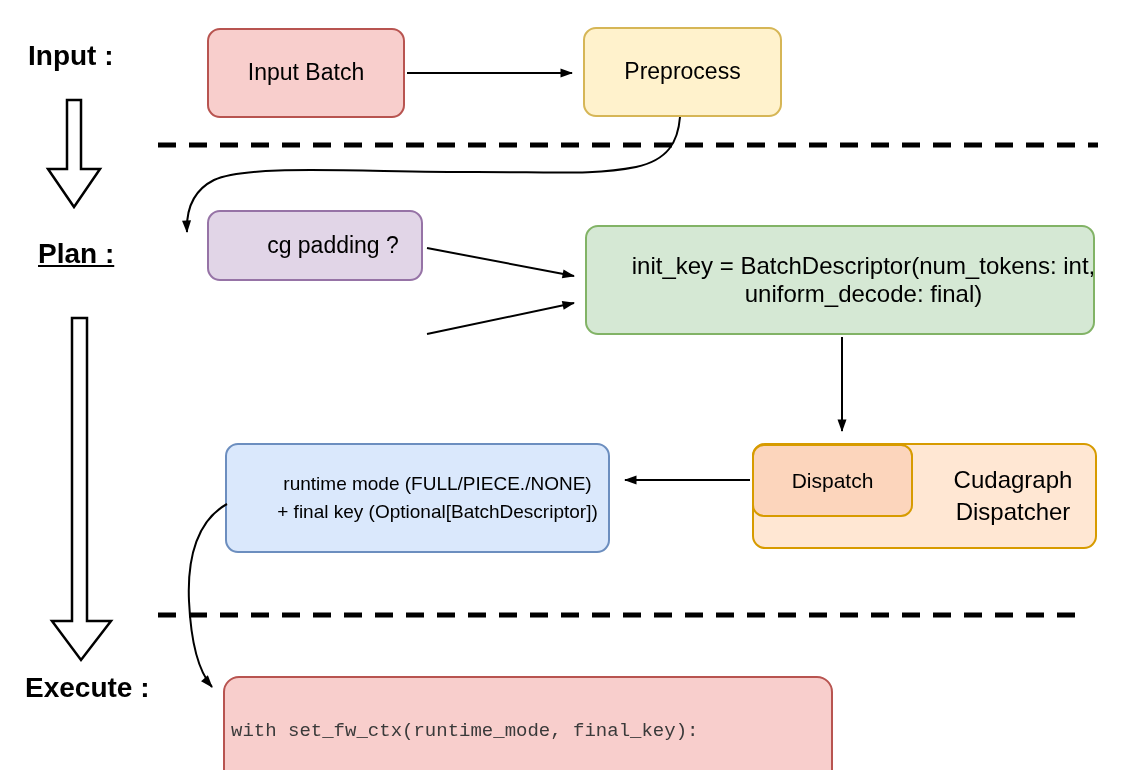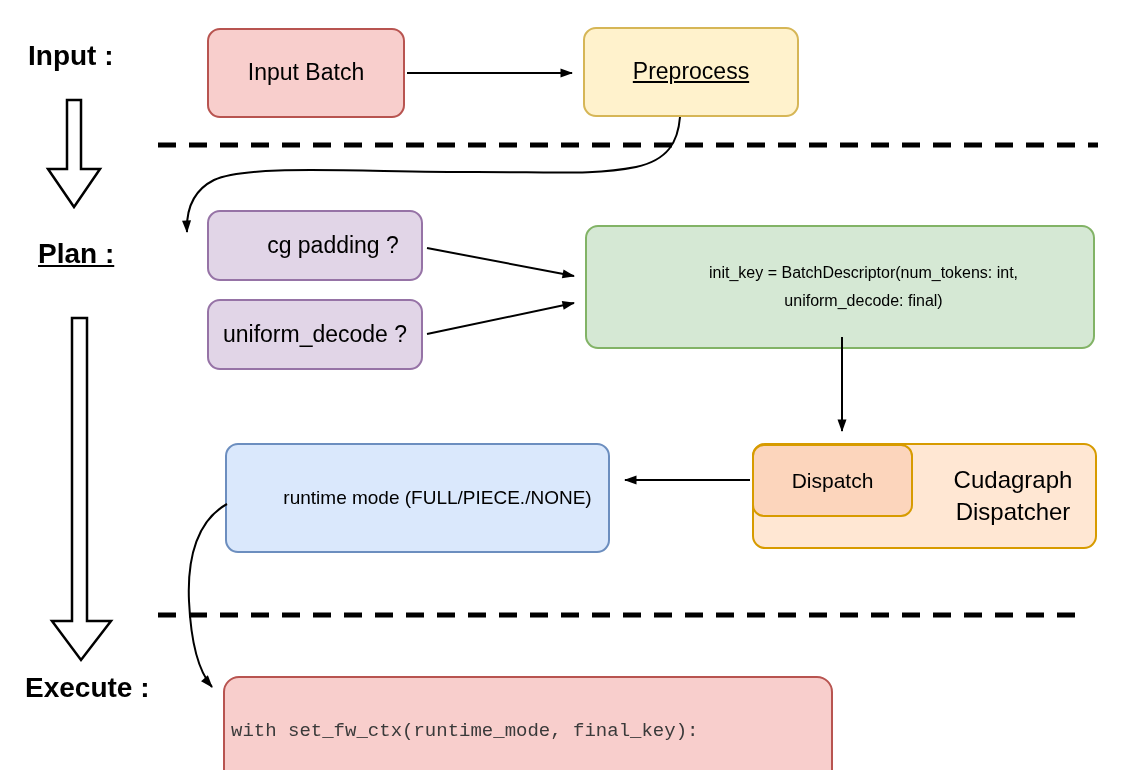--- a/index.html
+++ b/index.html
@@ -34,24 +34,24 @@
   .node .line { white-space: nowrap; }
   .red    { background: #f8cecc; border-color: #b85450; }
   .yellow { background: #fff2cc; border-color: #d6b656; }
   .purple { background: #e1d5e7; border-color: #9673a6; }
   .green  { background: #d5e8d4; border-color: #82b366; }
   .blue   { background: #dae8fc; border-color: #6c8ebf; padding-left: 40px; }
   .orange-outer { background: #ffe7d3; border-color: #d79b00; }
   .orange-inner { background: #fcd5bc; border-color: #d79b00; }
 
   #node-input-batch    { left: 207px; top: 28px;  width: 198px; height: 90px;  font-size: 23px; }
-  #node-preprocess     { left: 583px; top: 27px;  width: 216px; height: 90px;  font-size: 23px; text-decoration: underline; }
+  #node-preprocess     { left: 583px; top: 27px;  width: 199px; height: 90px;  font-size: 23px; }
   #node-cg-padding     { left: 207px; top: 210px; width: 216px; height: 71px;  font-size: 23px; padding-left: 36px; }
   #node-uniform-decode { left: 207px; top: 299px; width: 216px; height: 71px;  font-size: 23px; }
-  #node-init-key       { left: 585px; top: 225px; width: 510px; height: 124px; font-size: 16px; line-height: 28px; padding-left: 47px; }
+  #node-init-key       { left: 585px; top: 225px; width: 510px; height: 110px; font-size: 24px; line-height: 28px; padding-left: 47px; }
   #node-cudagraph      { left: 752px; top: 443px; width: 345px; height: 106px; font-size: 24px; align-items: flex-end; }
   #node-cudagraph .inner-label-area {
     width: 164px; height: 100%;
     display: flex; align-items: center; justify-content: center;
     text-align: center; line-height: 32px;
   }
   #node-dispatch       { left: 752px; top: 444px; width: 161px; height: 73px;  font-size: 21px; border-radius: 12px; }
   #node-runtime-mode   { left: 225px; top: 443px; width: 385px; height: 110px; font-size: 19px; line-height: 28px; }
   #node-execute-code   {
     left: 223px; top: 676px; width: 610px; height: 109px;
@@ -80,39 +80,37 @@
   </div>
 
   <div class="node yellow" id="node-preprocess">
     <span class="line">Preprocess</span>
   </div>
 
   <div class="node purple" id="node-cg-padding">
     <span class="line">cg padding ?</span>
   </div>
 
-  <div class="node purple" id="node-uniform-decode">
-    <span class="line">uniform_decode ?</span>
-  </div>
 
   <div class="node green" id="node-init-key">
     <div class="line">init_key = BatchDescriptor(num_tokens: int,</div>
     <div class="line">uniform_decode: final)</div>
   </div>
 
   <div class="node orange-outer" id="node-cudagraph">
     <div class="inner-label-area">Cudagraph Dispatcher</div>
   </div>
 
   <div class="node orange-inner" id="node-dispatch">
     <span class="line">Dispatch</span>
   </div>
 
   <div class="node blue" id="node-runtime-mode">
     <div class="line">runtime mode (FULL/PIECE./NONE)</div>
+    <div class="line">+ final key (Optional[BatchDescriptor])</div>
   </div>
 
   <div class="node red" id="node-execute-code">
     <div class="line">with set_fw_ctx(runtime_mode, final_key):</div>
   </div>
 
   <svg id="wires" width="1142" height="770" viewBox="0 0 1142 770">
     <defs>
       <marker id="arr" markerWidth="16" markerHeight="12" refX="12" refY="5" orient="auto" markerUnits="userSpaceOnUse">
         <path d="M 0.5 0.5 L 13 5 L 0.5 9.5 Z" fill="#000000"></path>

